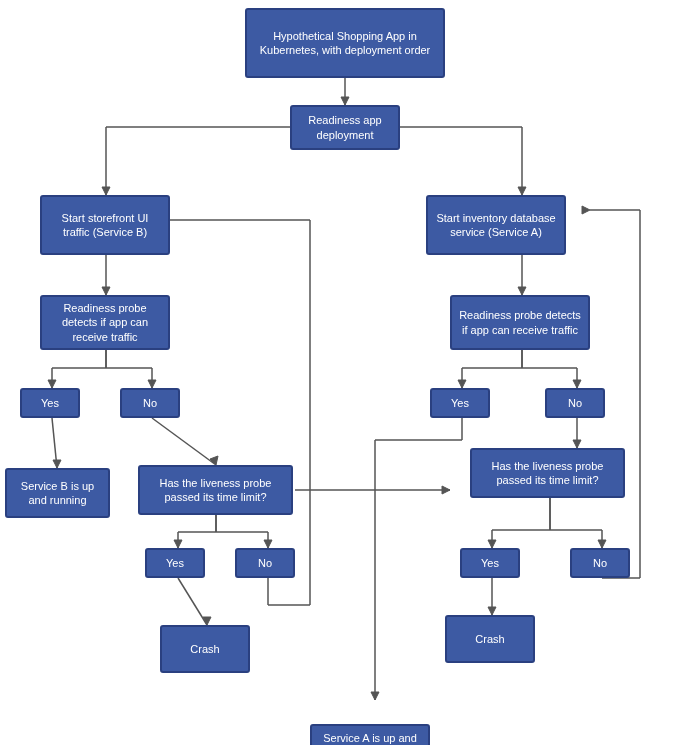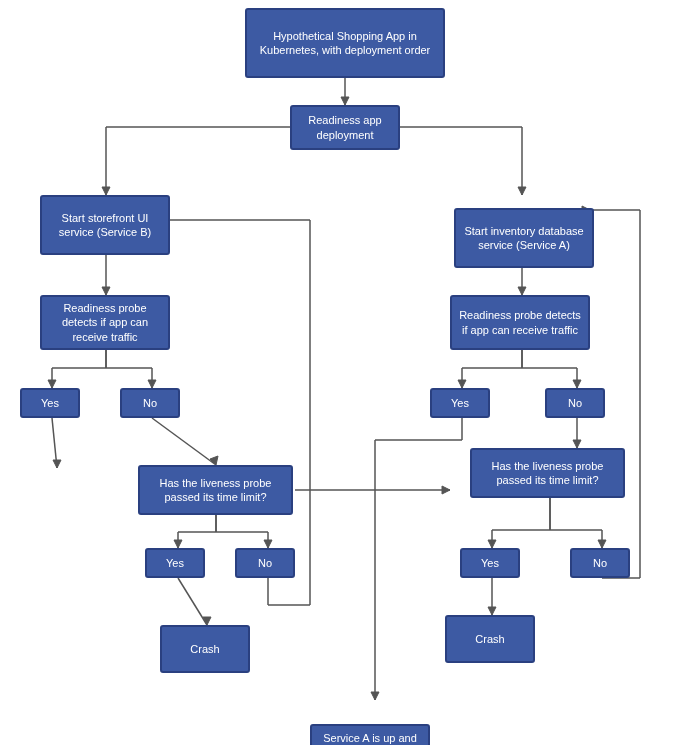--- a/index.html
+++ b/index.html
@@ -147,43 +147,45 @@
   </svg>
 
   <div class="node" style="left:245px;top:8px;width:200px;height:70px;">Hypothetical Shopping App
 in Kubernetes, with
 deployment order</div>
 
   <div class="node" style="left:290px;top:105px;width:110px;height:45px;">Readiness app
 deployment</div>
 
   <div class="node" style="left:40px;top:195px;width:130px;height:60px;">Start storefront UI
-service
+traffic
 (Service B)</div>
 
-  <div class="node" style="left:454px;top:195px;width:140px;height:60px;margin-top:13px;">Start inventory
+  <div class="node" style="left:426px;top:195px;width:140px;height:60px;">Start inventory
 database service
 (Service A)</div>
 
   <div class="node" style="left:40px;top:295px;width:130px;height:55px;">Readiness probe
 detects if app can
 receive traffic</div>
 
   <div class="node" style="left:450px;top:295px;width:140px;height:55px;">Readiness probe
 detects if app can
 receive traffic</div>
 
   <div class="node" style="left:20px;top:388px;width:60px;height:30px;">Yes</div>
 
   <div class="node" style="left:120px;top:388px;width:60px;height:30px;">No</div>
 
   <div class="node" style="left:430px;top:388px;width:60px;height:30px;">Yes</div>
 
   <div class="node" style="left:545px;top:388px;width:60px;height:30px;">No</div>
 
+  <div class="node" style="left:5px;top:468px;width:105px;height:50px;">Service B is up
+and running</div>
 
   <div class="node" style="left:138px;top:465px;width:155px;height:50px;">Has the liveness probe
 passed its time limit?</div>
 
   <div class="node" style="left:470px;top:448px;width:155px;height:50px;">Has the liveness probe
 passed its time limit?</div>
 
   <div class="node" style="left:145px;top:548px;width:60px;height:30px;">Yes</div>
 
   <div class="node" style="left:235px;top:548px;width:60px;height:30px;">No</div>

